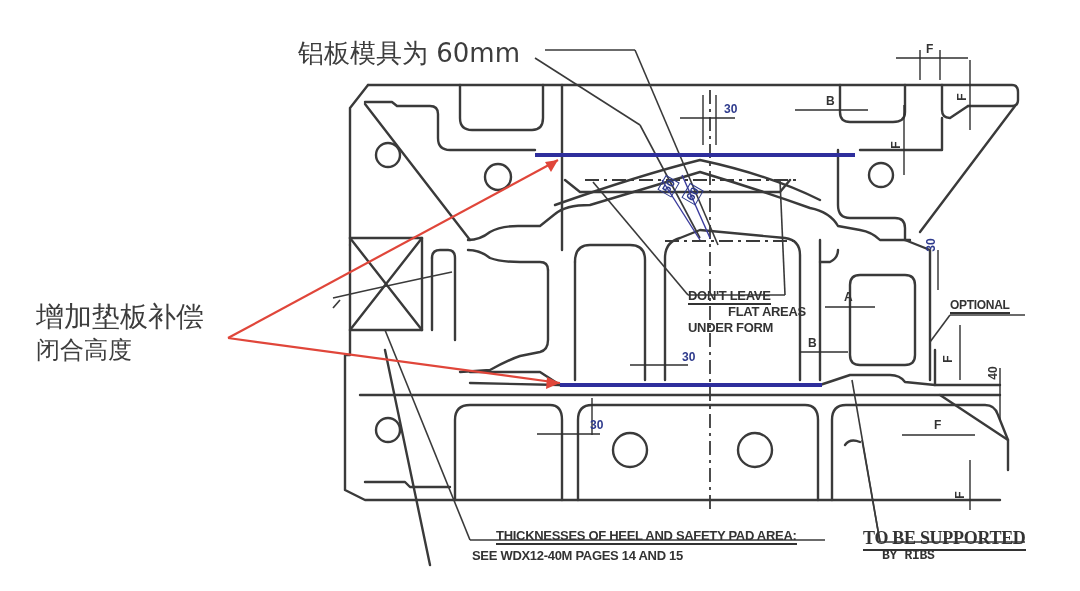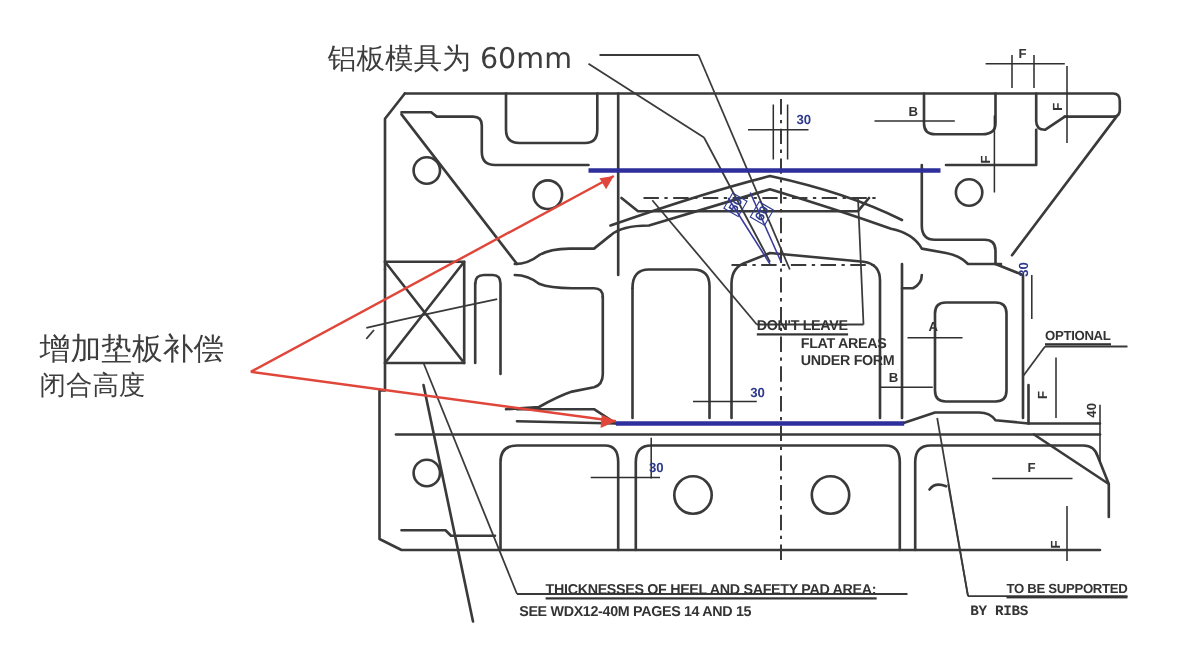--- a/index.html
+++ b/index.html
@@ -139,25 +139,25 @@
       <path d="M560 383 L547 377 L546 389 Z" fill="#e0463a"></path>
     </g>
   </svg>
 
   <div class="cn" style="left:298px; top:36px; font-size:26px;">铝板模具为 60mm</div>
   <div class="cn" style="left:36px; top:298px; font-size:28px;">增加垫板补偿</div>
   <div class="cn" style="left:36px; top:334px; font-size:24px;">闭合高度</div>
 
   <div class="note u" style="left:688px; top:288px; font-size:13px;">DON'T LEAVE</div>
   <div class="note" style="left:728px; top:304px; font-size:13px;">FLAT AREAS</div>
-  <div class="note" style="left:688px; top:320px; font-size:13px;margin-left:40px;">UNDER FORM</div>
+  <div class="note" style="left:688px; top:320px; font-size:13px;">UNDER FORM</div>
   <div class="note u" style="left:950px; top:298px; font-size:12px;">OPTIONAL</div>
   <div class="note u" style="left:496px; top:528px; font-size:13px;">THICKNESSES OF HEEL AND SAFETY PAD AREA:</div>
   <div class="note" style="left:472px; top:548px; font-size:13px;">SEE WDX12-40M PAGES 14 AND 15</div>
-  <div class="note u" style="left:915px; top:528px; font-size:12px;">TO BE SUPPORTED</div>
+  <div class="note u" style="left:863px; top:528px; font-size:18px;font-family:Liberation Serif, serif;">TO BE SUPPORTED</div>
   <div class="note" style="left:882px; top:548px; font-size:13px;font-family:Liberation Mono, monospace;">BY RIBS</div>
 
   <div class="dl blueish" style="left:724px; top:102px;">30</div>
   <div class="dl" style="left:826px; top:94px;">B</div>
   <div class="dl" style="left:926px; top:42px;">F</div>
   <div class="dl" style="left:958px; top:90px; transform:rotate(-90deg);">F</div>
   <div class="dl" style="left:892px; top:138px; transform:rotate(-90deg);">F</div>
   <div class="dl blueish" style="left:660px; top:178px; transform:rotate(-60deg); border:1px solid #2e3a8c; padding:0 1px;">50</div>
   <div class="dl blueish" style="left:684px; top:186px; transform:rotate(-60deg); border:1px solid #2e3a8c; padding:0 1px;">60</div>
   <div class="dl blueish" style="left:924px; top:238px; transform:rotate(-90deg);">30</div>

